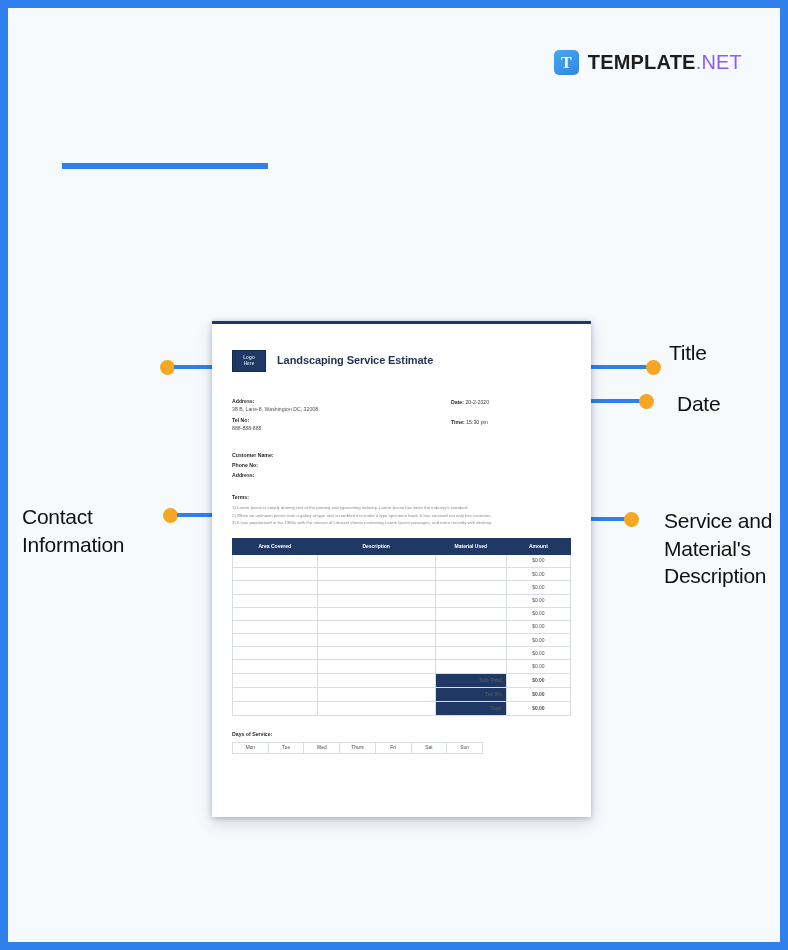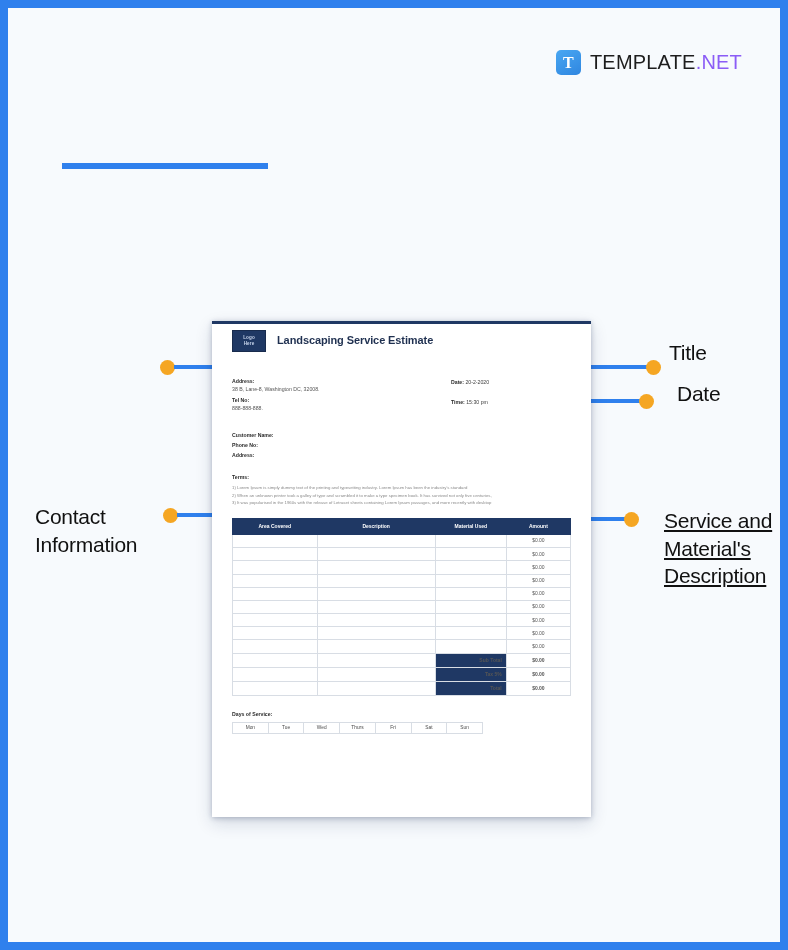--- a/index.html
+++ b/index.html
@@ -22,42 +22,42 @@
     display: flex; align-items: center; gap: 9px;
   }
   #brand .mark {
     width: 25px; height: 25px; border-radius: 5px;
     background: linear-gradient(150deg,#49a7f2 0%,#2f86e0 100%);
     display: flex; align-items: center; justify-content: center;
     color: #fff; font-weight: 700; font-size: 16px; line-height: 1;
     font-family: "Liberation Serif", serif;
   }
   #brand .wordmark { font-size: 20px; letter-spacing: .2px; color: #1d1d1d; }
-  #brand .wordmark .b { font-weight: 400; }
+  #brand .wordmark .b { font-weight: 700; }
   #brand .wordmark .l { font-weight: 400; color: #8b5cf6; }
 
   
   #headline {
     position: absolute; left: 53px; top: 63px;
     font-size: 54px; font-weight: 700; color: #111;
     letter-spacing: -1.1px; line-height: 1.15;
   }
   #headline-rule {
     position: absolute; left: 54px; top: 155px;
     width: 206px; height: 6px; background: #2f80ed;
   }
 
   
   #sheet {
     position: absolute; left: 204px; top: 313px;
     width: 379px; height: 496px;
     background: #fff;
     border-top: 3px solid #1f3864;
     box-shadow: 0 1px 5px rgba(20,40,80,.28), 0 6px 16px rgba(20,40,80,.16);
-    padding: 6px 20px 0 20px;
+    padding: 26px 20px 0 20px;
     font-size: 5.2px; color: #3b3b3b; line-height: 1.45;
   }
 
   .doc-head { display: flex; align-items: center; gap: 11px; margin-bottom: 26px; }
   .logo-box {
     width: 34px; height: 22px; background: #1f3864; color: #c6d3ea;
     display: flex; flex-direction: column; align-items: center; justify-content: center;
     font-size: 4.6px; font-weight: 700; line-height: 1.25; letter-spacing: .1px;
     border: 1px solid #182b4d;
   }
@@ -127,40 +127,40 @@
     <div class="mark">T</div>
     <div class="wordmark"><span class="b">TEMPLATE</span><span class="l">.NET</span></div>
   </div>
 
   <div id="headline-rule"></div>
 
   <div class="dot" style="left:152px; top:352px;"></div>
   <div class="conn" style="left:166px; top:357px; width:48px;"></div>
   <div class="cap" style="left:212px; top:348px; height:22px;"></div>
 
-  <div class="ann-label" style="left:27px; top:495px;">Contact
+  <div class="ann-label" style="left:14px; top:495px;">Contact
 Information</div>
   <div class="dot" style="left:155px; top:500px;"></div>
   <div class="conn" style="left:169px; top:505px; width:45px;"></div>
   <div class="cap" style="left:212px; top:497px; height:22px;"></div>
 
   <div class="cap" style="left:454px; top:348px; height:26px;"></div>
   <div class="conn" style="left:456px; top:357px; width:184px;"></div>
   <div class="dot" style="left:638px; top:352px;"></div>
   <div class="ann-label" style="left:661px; top:331px;">Title</div>
 
   <div class="cap" style="left:556px; top:384px; height:22px;"></div>
   <div class="conn" style="left:558px; top:391px; width:76px;"></div>
   <div class="dot" style="left:631px; top:386px;"></div>
-  <div class="ann-label" style="left:669px; top:372px;">Date</div>
+  <div class="ann-label" style="left:669px; top:382px;">Date</div>
 
   <div class="cap" style="left:570px; top:498px; height:26px;"></div>
   <div class="conn" style="left:572px; top:509px; width:46px;"></div>
   <div class="dot" style="left:616px; top:504px;"></div>
-  <div class="ann-label" style="left:656px; top:499px;text-decoration:underline;">Service and
+  <div class="ann-label" style="left:656px; top:499px;">Service and
 Material's
 Description</div>
 
   <div id="sheet">
 
     <div class="doc-head">
       <div class="logo-box">
         <span>Logo</span>
         <span>Here</span>
       </div>

